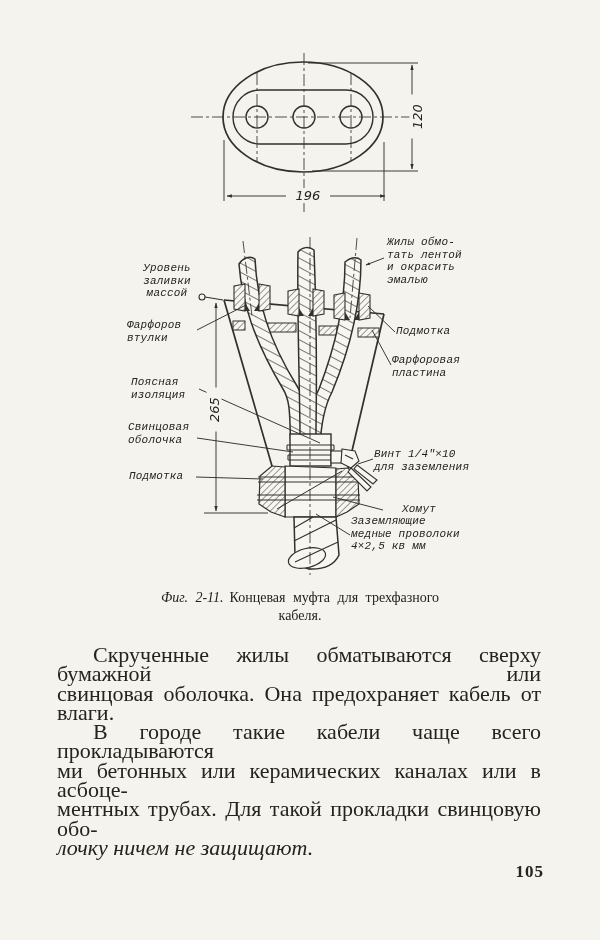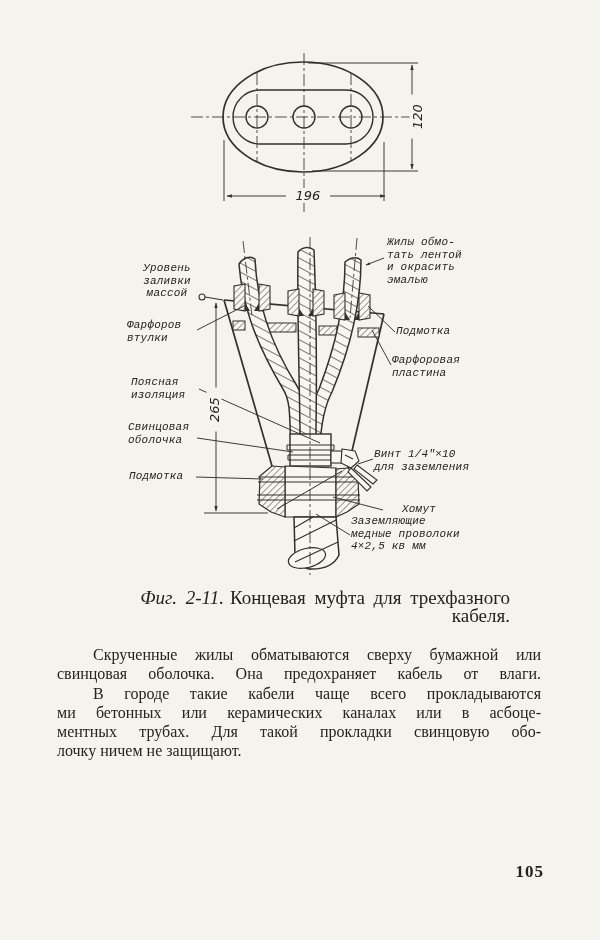--- a/index.html
+++ b/index.html
@@ -15,30 +15,30 @@
     letter-spacing:.2px;
   }
   .lbl.ctr{text-align:center;}
   .dimnum{
     position:absolute;font-family:"DejaVu Sans", sans-serif;font-style:italic;
     font-size:13px;color:#27231e;background:#f5f3ed;padding:0 2px;
     width:40px;text-align:center;height:15px;line-height:15px;
   }
   .rot{transform:rotate(-90deg);}
   .caption{
-    position:absolute;left:90px;top:589px;width:420px;text-align:right;
-    font-size:19px;line-height:17.5px;word-spacing:4px;color:#26221d;
+    position:absolute;left:90px;top:589px;width:420px;text-align:center;
+    font-size:14px;line-height:17.5px;word-spacing:4px;color:#26221d;
   }
   .caption .fnum{font-style:italic;margin-right:6px;}
   .bodytext{
     position:absolute;left:57px;top:645px;width:484px;
-    font-size:16px;line-height:19.3px;color:#26221d;
+    font-size:22px;line-height:19.3px;color:#26221d;
   }
   .tline{text-align:justify;text-align-last:justify;}
-  .tline.last{text-align:right;text-align-last:left;}
+  .tline.last{text-align:right;text-align-last:left;font-style:italic;}
   .tline.first{text-indent:36px;}
   .pagenum{
     position:absolute;left:508px;top:862px;width:36px;text-align:right;
     font-size:17px;font-weight:bold;letter-spacing:1px;color:#26221d;
   }
 </style>
 </head>
 <body>
 
 <div class="page">

